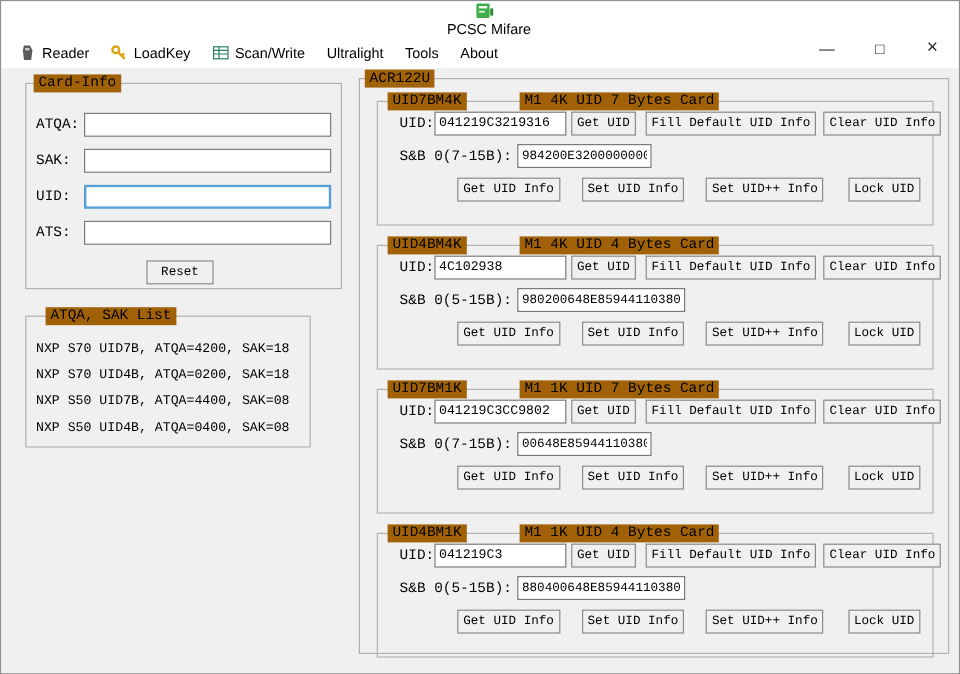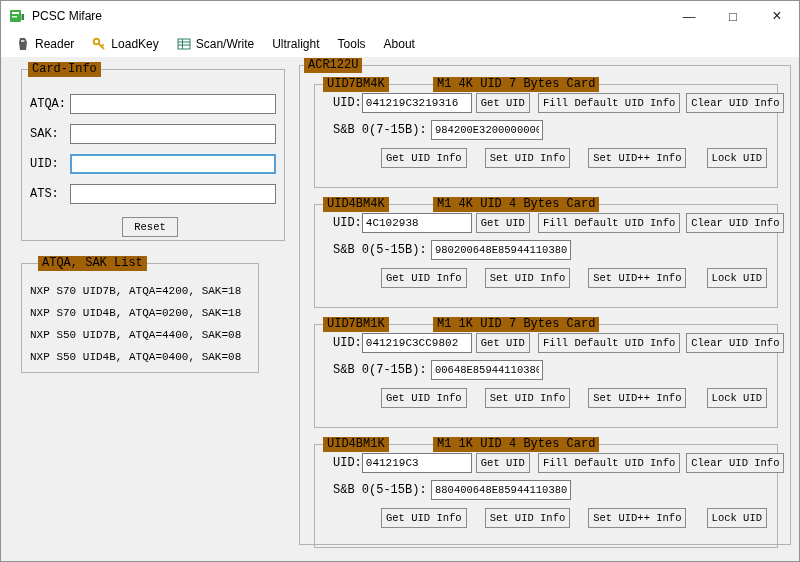--- a/index.html
+++ b/index.html
@@ -2,21 +2,21 @@
 <html><head>
 <meta charset="utf-8">
 <style>
   * { box-sizing: border-box; margin: 0; padding: 0; }
   html,body { width: 800px; height: 562px; background: #fff; }
   body { font-family: "Liberation Mono", "DejaVu Sans Mono", monospace; color: #000; }
 
   .window { position: relative; width: 800px; height: 562px; border: 1px solid #8f8f8f; background: #f0f0f0; overflow: hidden; }
 
   
-  .titlebar { height: 30px; background: #fff; display: flex; align-items: center; padding-left: 8px; }
+  .titlebar { height: 30px; background: #fff; display: flex; align-items: center; padding-left: 8px; flex-direction: column; }
   .app-icon { width: 16px; height: 16px; display: inline-flex; }
   .titlebar .title { font-family: "Liberation Sans", sans-serif; font-size: 12px; margin-left: 7px; }
   .win-controls { margin-left: auto; display: flex; height: 100%; }
   .win-btn { width: 44px; height: 100%; display: flex; align-items: center; justify-content: center;
              font-family: "Liberation Sans", sans-serif; font-size: 13px; color: #222; cursor: default; }
   .win-btn.close { font-size: 16px; }
 
   
   .menubar { height: 26px; background: #fff; display: flex; align-items: center; padding-left: 6px;
              font-family: "Liberation Sans", sans-serif; font-size: 12px; }

